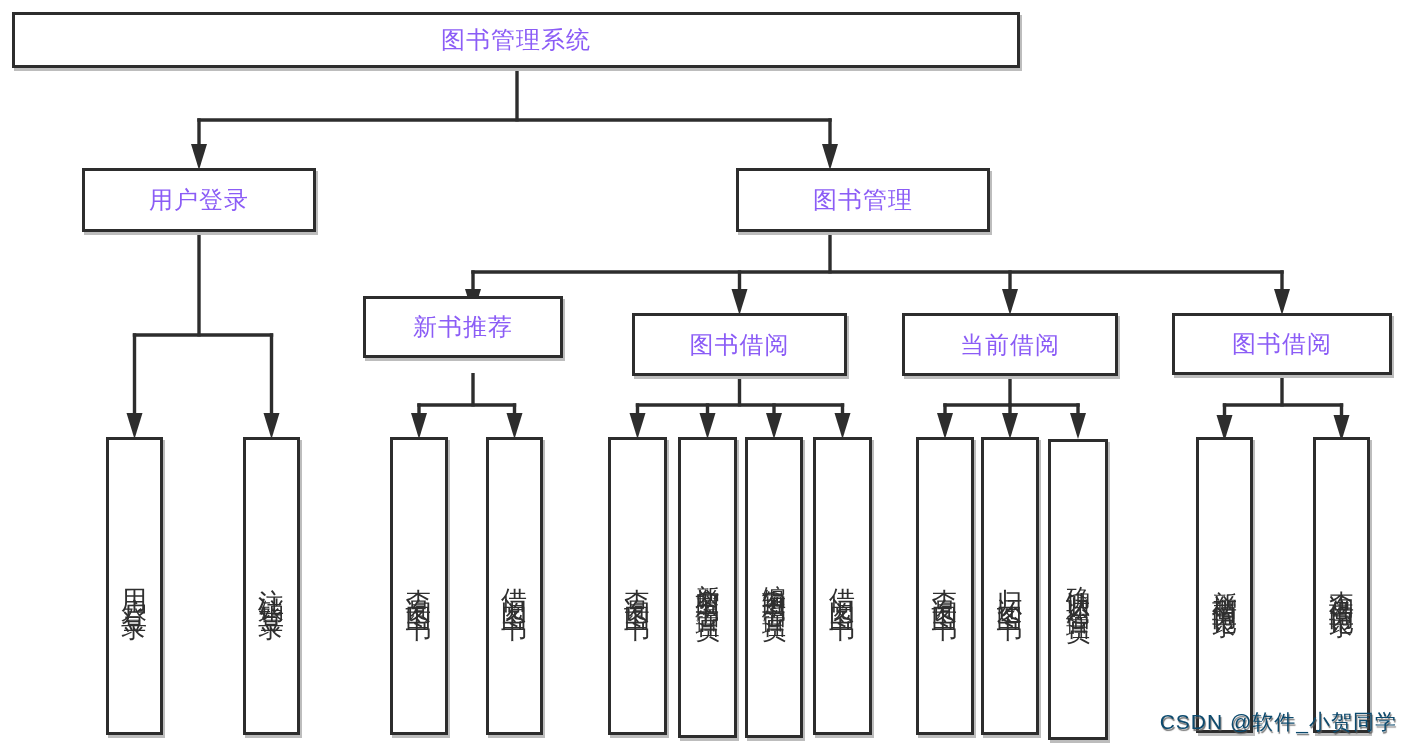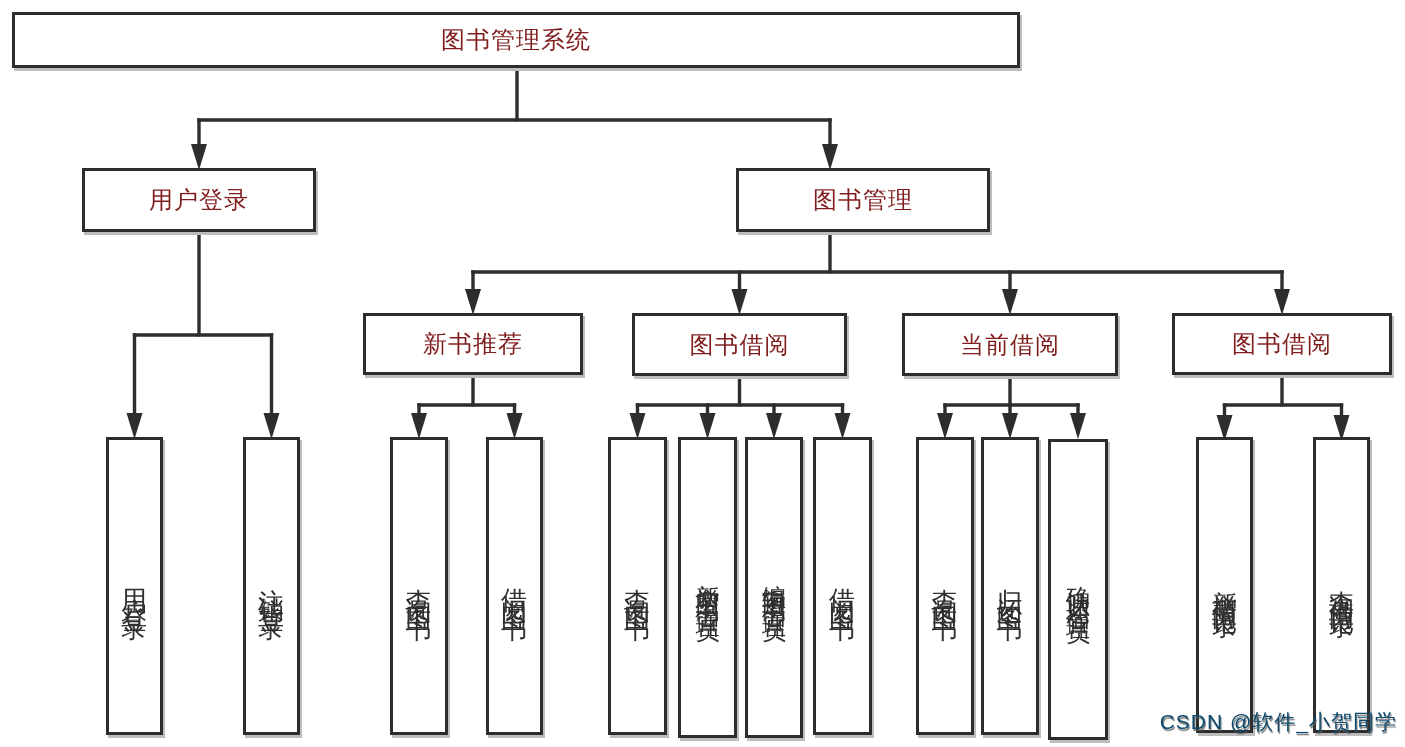--- a/index.html
+++ b/index.html
@@ -8,21 +8,21 @@
     font-family:"Liberation Sans", sans-serif;color:#2f2f2f;
   }
   #connectors{position:absolute;left:0;top:0;width:1405px;height:747px;z-index:1;}
   .node{
     position:absolute;box-sizing:border-box;background:#fff;
     border:3px solid #2d2d2d;box-shadow:2px 3px 0 #bdbdbd;
     display:flex;align-items:center;justify-content:center;
     z-index:2;
   }
   .head span{
-    font-size:24px;letter-spacing:1px;color:#7f1d1d;white-space:nowrap;
+    font-size:24px;letter-spacing:1px;color:#8b5cf6;white-space:nowrap;
   }
   .leaf span{
     writing-mode:vertical-rl;text-orientation:mixed;
     font-size:26px;letter-spacing:9px;color:#2f2f2f;line-height:1;
   }
   .leaf.mid span{font-size:25px;letter-spacing:5px;}
   .leaf.long span{font-size:24px;letter-spacing:5px;}
   #watermark{
     position:absolute;right:8px;top:708px;z-index:3;
     font-size:21px;letter-spacing:1px;white-space:nowrap;
@@ -93,21 +93,21 @@
     <span>图书管理系统</span>
   </div>
 
   <div class="node head" style="left:82px;top:168px;width:234px;height:64px">
     <span>用户登录</span>
   </div>
   <div class="node head" style="left:736px;top:168px;width:254px;height:64px">
     <span>图书管理</span>
   </div>
 
-  <div class="node head" style="left:363px;top:313px;width:220px;height:62px">
+  <div class="node head" style="left:363px;top:296px;width:200px;height:62px">
     <span>新书推荐</span>
   </div>
   <div class="node head" style="left:902px;top:313px;width:216px;height:63px">
     <span>当前借阅</span>
   </div>
   <div class="node head" style="left:632px;top:313px;width:215px;height:63px">
     <span>图书借阅</span>
   </div>
   <div class="node head" style="left:1172px;top:313px;width:220px;height:62px">
     <span>图书借阅</span>

